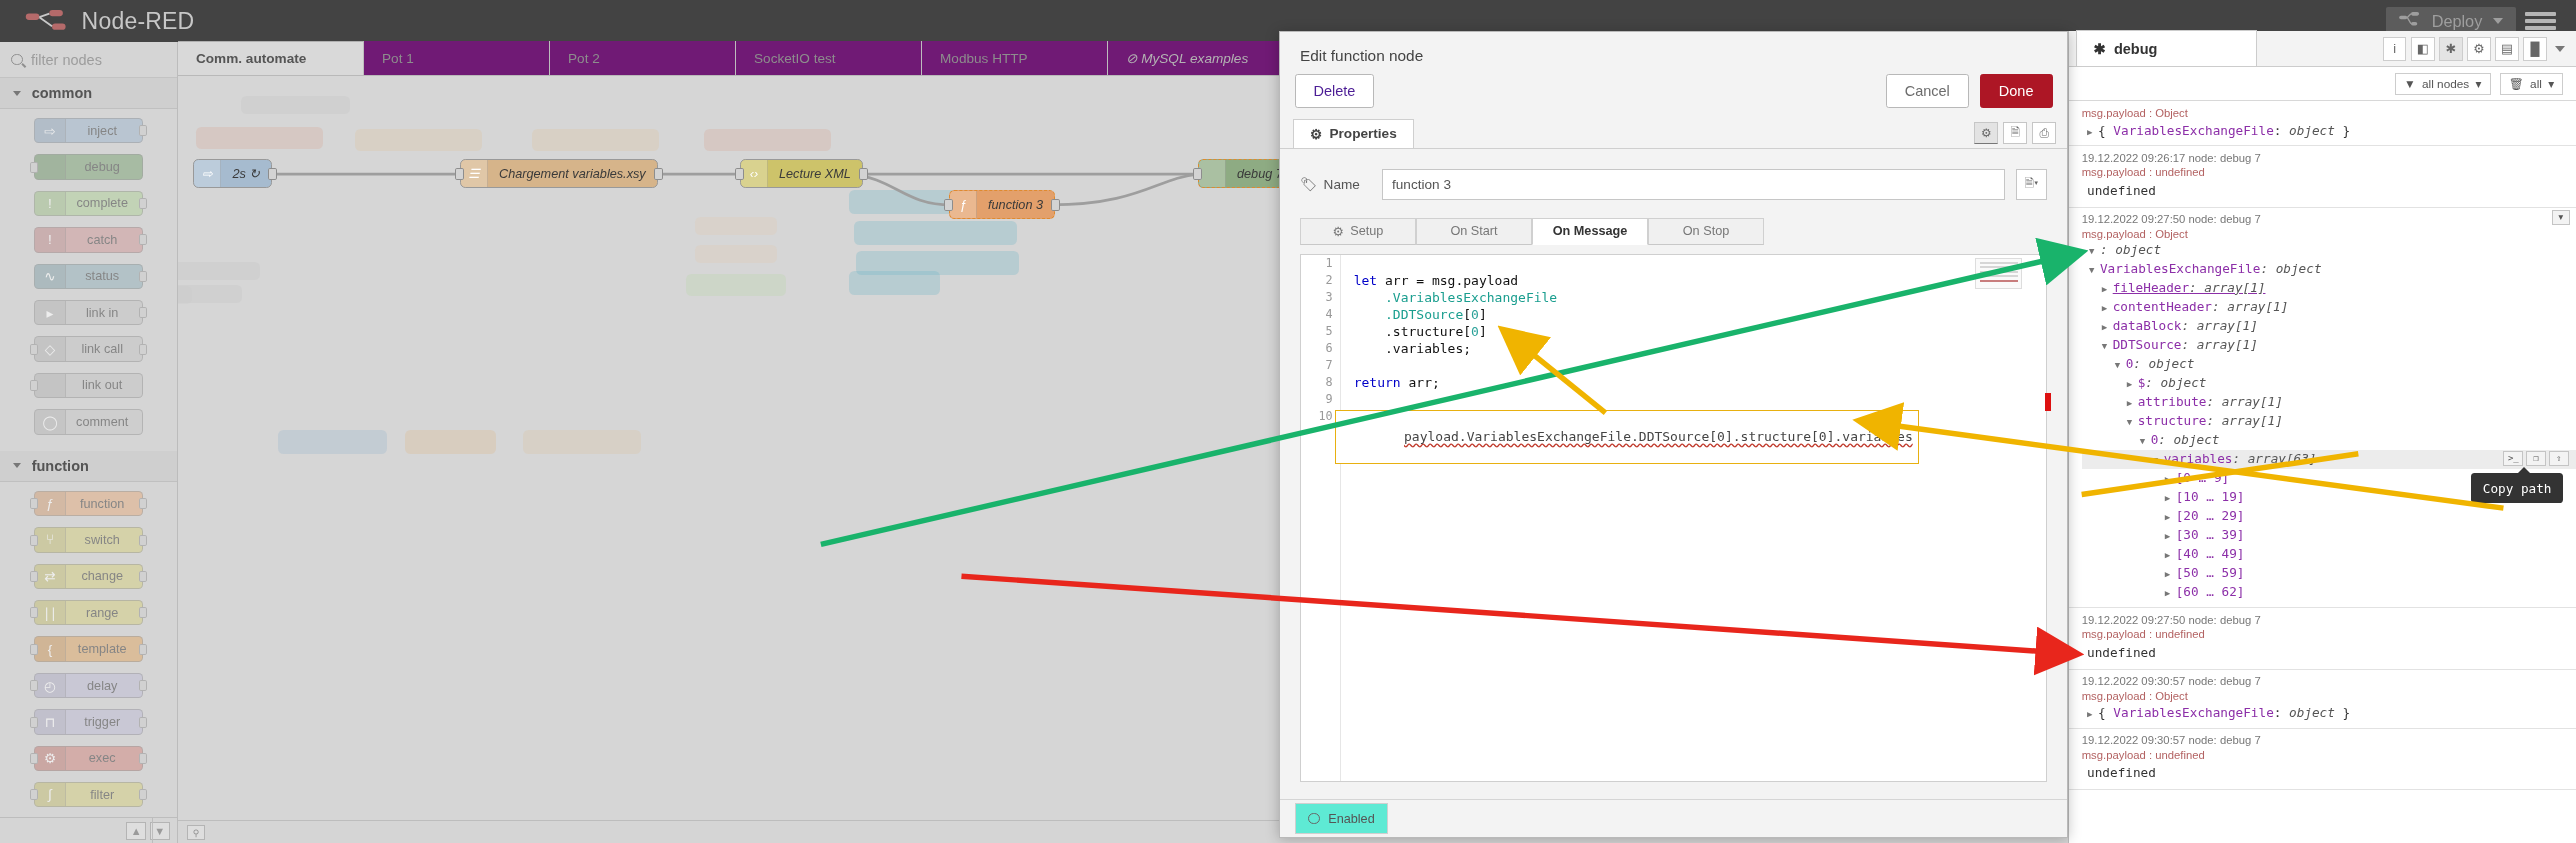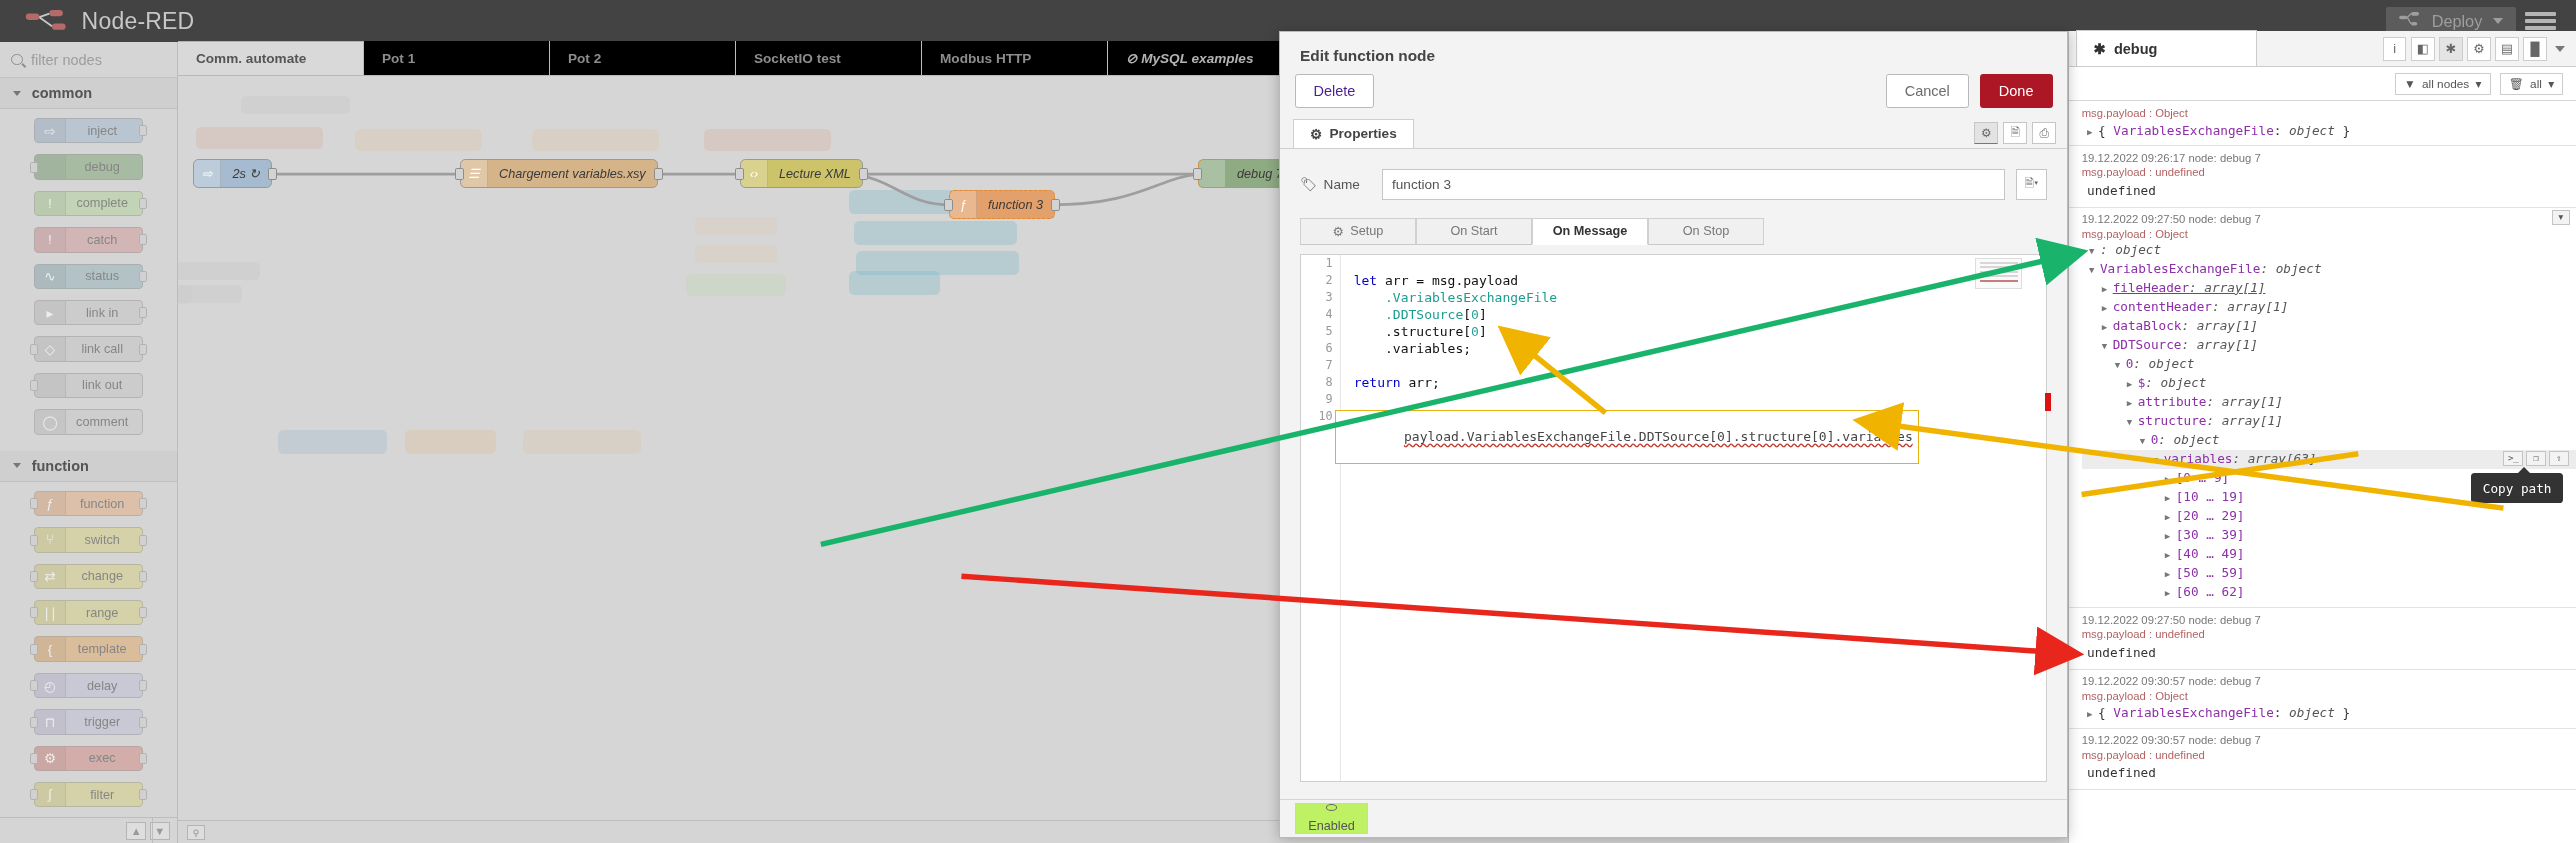--- a/index.html
+++ b/index.html
@@ -69,21 +69,21 @@
     background:#d5d5d5; border-top:0.9px solid #bdbdbd; display:flex; align-items:center; justify-content:flex-end; gap:3.6px; padding-right:7.3px;
   }
   .pf-btn { width:20px;height:18px;border:0.9px solid #b4b4b4;background:#dedede;display:flex;align-items:center;justify-content:center;color:#9a9a9a;font-size:11px;}
   .pf-sep { position:absolute; left:152px; top:0; bottom:0; width:0.9px; background:#bdbdbd; }
 
   
   .workspace { position:absolute; left:178px; top:42px; right:0; bottom:0; background:#d6d6d6; }
   .tabbar { height:34px; background:#d0d0d0; display:flex; align-items:flex-end; border-bottom:0.9px solid #b9b9b9; }
   .tab {
     height:34px; min-width:186px; padding:0 18px; display:flex; align-items:center;
-    color:#8d8d8d; font-size:13.6px; border-right:0.9px solid #bdbdbd; background:#000000;font-weight:bold;
+    color:#8d8d8d; font-size:13.6px; border-right:0.9px solid #bdbdbd; background:#701a75;
   }
   .tab.active { background:#d9d9d9; color:#555; font-weight:bold; border-top:1.8px solid #b0b0b0; }
   .tab.disabled { color:#b3b3b3; font-style:italic; }
   .canvas { position:absolute; left:0; right:0; top:34px; bottom:23.6px; background:#d6d6d6; overflow:hidden; }
   .canvas-footer {
     position:absolute; left:0; right:0; bottom:0; height:23.6px; background:#d5d5d5;
     border-top:0.9px solid #bdbdbd; display:flex; align-items:center; gap:9px; padding-left:9px;
   }
   .cf-btn { width:18px;height:14.5px;border:0.9px solid #b4b4b4;background:#dedede;display:flex;align-items:center;justify-content:center;color:#8f8f8f;font-size:9px;}
 
@@ -96,21 +96,21 @@
   .fnode .flbl { padding:0 11px; white-space:nowrap; }
   .fport { position:absolute; width:9px;height:11.8px;background:#d3d3d3;border:0.9px solid #8d8d8d;border-radius:1.8px;top:8.2px; }
   .fport.l{left:-6.3px;} .fport.r{right:-6.3px;}
   .ghost { position:absolute; border-radius:5.4px; opacity:.30; }
 
   
   .dialog {
     position:absolute; left:1279px; top:31px; width:789px; height:807px;
     background:#f3f3f3; border:0.9px solid #b9b9b9; box-shadow:0 1.8px 12.7px rgba(0,0,0,.25); z-index:30;
   }
-  .dlg-title { padding:14.5px 20px 9px 20px; font-size:15.4px; color:#444; font-weight:bold; }
+  .dlg-title { padding:14.5px 20px 9px 20px; font-size:15.4px; color:#444; font-weight:normal; }
   .dlg-actions { display:flex; align-items:center; padding:0 14.5px 11px 14.5px; }
   .btn {
     height:34px; padding:0 18px; display:flex; align-items:center; justify-content:center;
     border:0.9px solid #b8b8b8; background:#fff; color:#4c1d95; font-size:14.5px; border-radius:2.7px;
   }
   .btn.primary { background:#ad1625; border-color:#ad1625; color:#fff; margin-left:11px; }
   .btn.cancel { color:#6c6c6c; }
   .dlg-tabs { display:flex; align-items:flex-end; border-bottom:0.9px solid #cfcfcf; padding-left:12.7px; position:relative; }
   .dlg-tab {
     height:29px; padding:0 16.3px; display:flex; align-items:center; gap:7.3px;
@@ -145,21 +145,21 @@
     padding:0.9px 5.4px; line-height:17px; white-space:pre; color:#444;
   }
   .ac-under { text-decoration: underline wavy #c0392b; text-decoration-skip-ink:none; }
   .minimap { position:absolute; right:23.6px; top:3.6px; width:47px; height:31px; border:0.9px solid #ddd; background:#fafafa; }
   .minimap i { display:block; height:1.8px; background:#d6d6d6; margin:2.7px 3.6px; }
   .editor-marker { position:absolute; right:-5.4px; top:138px; width:6.3px; height:18px; background:#d11; }
   .dlg-footer {
     position:absolute; left:0; right:0; bottom:0; height:38px; background:#f3f3f3;
     border-top:0.9px solid #d5d5d5; display:flex; align-items:center; padding-left:14.5px;
   }
-  .enabled-btn { height:31px; border:0.9px solid #cfcfcf; background:#bef264; display:flex; align-items:center; gap:8.2px; padding:0 12.7px; color:#555; font-size:12.7px;flex-direction:column; }
+  .enabled-btn { height:31px; border:0.9px solid #cfcfcf; background:#5eead4; display:flex; align-items:center; gap:8.2px; padding:0 12.7px; color:#555; font-size:12.7px; }
   .circ { width:11.8px;height:11.8px;border:1.5px solid #666;border-radius:50%; }
 
   
   .sidebar { position:absolute; right:0; top:31px; width:508px; bottom:0; background:#fff; border-left:0.9px solid #bdbdbd; z-index:20; }
   .sb-tabs { height:36px; border-bottom:0.9px solid #ccc; display:flex; align-items:flex-end; background:#f3f3f3; position:relative; }
   .sb-tab { height:36px; min-width:181px; padding:0 16.3px; display:flex; align-items:center; gap:8.2px; background:#fff; border:0.9px solid #ccc; border-bottom:none; color:#333; font-size:14.5px; font-weight:bold; margin-left:7.3px; }
   .sb-icons { position:absolute; right:11px; bottom:5.4px; display:flex; align-items:center; gap:4.5px; }
   .sb-ibtn { width:23.6px;height:23.6px;border:0.9px solid #cdcdcd;background:#fff;display:flex;align-items:center;justify-content:center;color:#666;font-size:12.7px; }
   .sb-ibtn.active { background:#e4e4e4; }
   .sb-caret { width:0;height:0;border-left:5.4px solid transparent;border-right:5.4px solid transparent;border-top:6.3px solid #777; margin-left:3.6px; }

